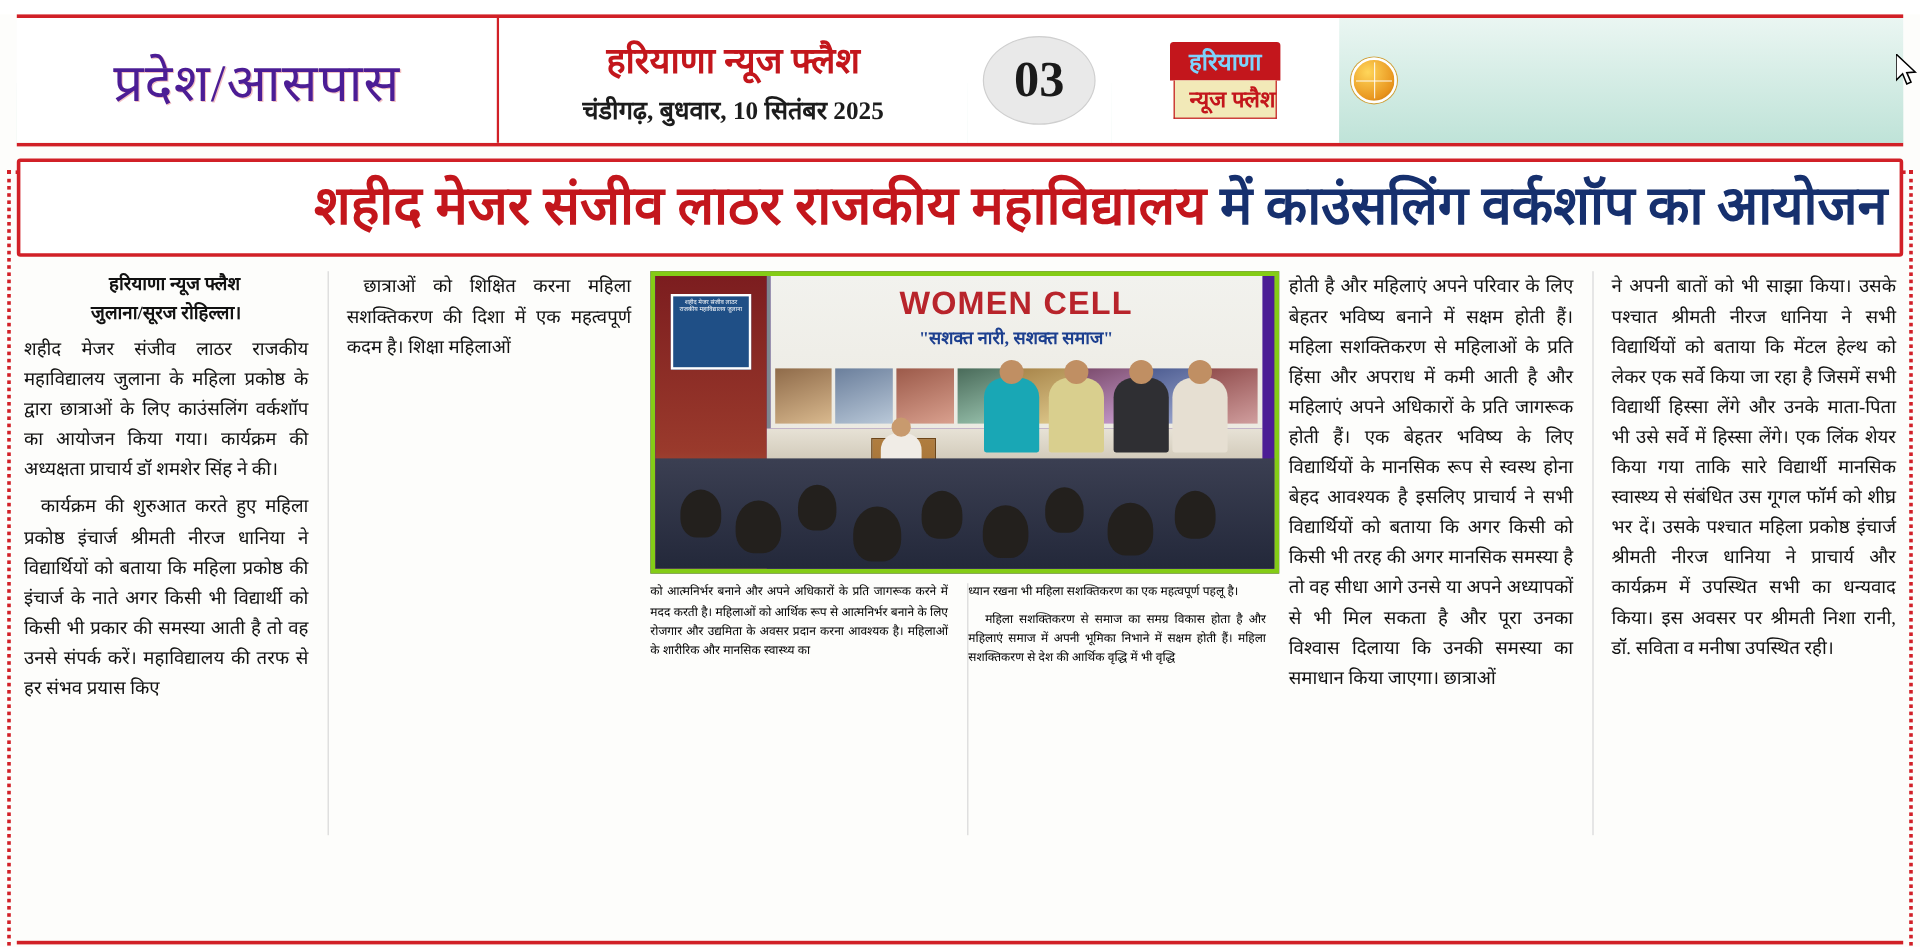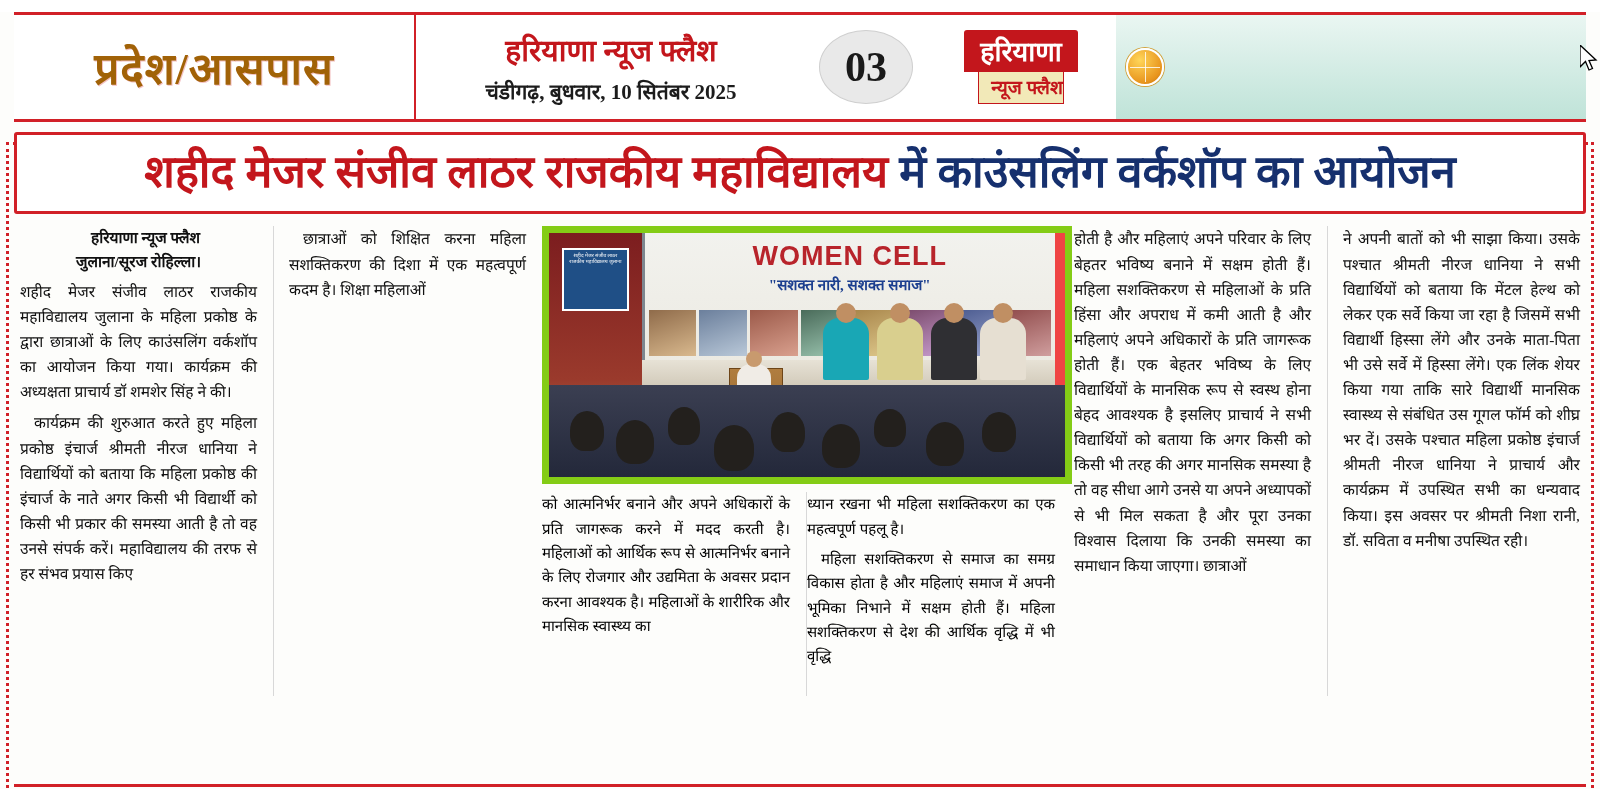--- a/index.html
+++ b/index.html
@@ -34,23 +34,23 @@
   .masthead-left {
     width: 400px;
     display: flex;
     align-items: center;
     justify-content: center;
     border-right: 2px solid #d12027;
     background: #ffffff;
   }
   .section-title {
     font-family: "Liberation Serif", serif;
-    font-weight: bold;
+    font-weight: normal;
     font-size: 44px;
-    color: #a16207;
+    color: #4c1d95;
     letter-spacing: 1px;
     text-shadow: 1px 1px 0 #f3c2c3;
     white-space: nowrap;
   }
   .masthead-center {
     flex: 0 0 390px;
     display: flex;
     flex-direction: column;
     align-items: center;
     justify-content: center;
@@ -96,24 +96,24 @@
   .masthead-logo {
     flex: 0 0 190px;
     display: flex;
     flex-direction: column;
     align-items: center;
     justify-content: center;
     background: #ffffff;
   }
   .logo-top {
     background: #c3161c;
-    color: #ffffff;
-    font-family: "Liberation Serif", serif;
-    font-weight: bold;
-    font-size: 27px;
+    color: #7dd3fc;
+    font-family: "Liberation Serif", serif;
+    font-weight: bold;
+    font-size: 20px;
     padding: 2px 16px 3px 16px;
     border-radius: 3px 3px 0 0;
     white-space: nowrap;
   }
   .logo-bottom {
     background: #f2e9b8;
     color: #c3161c;
     font-family: "Liberation Serif", serif;
     font-weight: bold;
     font-size: 19px;
@@ -185,20 +185,21 @@
     padding: 12px 10px 14px 10px;
     text-align: center;
     position: relative;
   }
   .headline {
     font-family: "Liberation Serif", serif;
     font-weight: bold;
     font-size: 45px;
     line-height: 1.12;
     white-space: nowrap;
+    text-align: right;
   }
   .headline .part-red { color: #c3161c; }
   .headline .part-blue { color: #16306e; }
 
   
   .article {
     margin: 12px 20px 0 20px;
     display: flex;
     gap: 16px;
     height: 470px;
@@ -223,22 +224,22 @@
     line-height: 1.5;
   }
   .col-wide {
     width: 540px;
     display: flex;
     flex-direction: column;
   }
   .photo {
     width: 100%;
     height: 244px;
-    border: 7px solid #84cc16;
-    background: #ef4444;
+    border: 4px solid #84cc16;
+    background: #4c1d95;
     position: relative;
     overflow: hidden;
   }
   .photo-banner {
     position: absolute;
     left: 18%;
     right: 2%;
     top: 0;
     height: 52%;
     background: linear-gradient(180deg,#f2f2ee 0%, #eceae2 100%);
@@ -356,21 +357,21 @@
     background: #23201d;
   }
   .photo + .photo-text {
     margin-top: 8px;
     display: flex;
     gap: 16px;
     flex: 1;
   }
   .photo-text .subcol {
     width: 248px;
-    font-size: 15px;
+    font-size: 10px;
     line-height: 1.62;
     text-align: justify;
   }
   .photo-text .subcol + .subcol { border-left: 1px solid #d8d8d8; }
   .photo-text .subcol p { margin: 0 0 6px 0; text-indent: 14px; }
   .photo-text .subcol p.noindent { text-indent: 0; }
 
   
   .dot-frame {
     position: absolute;

